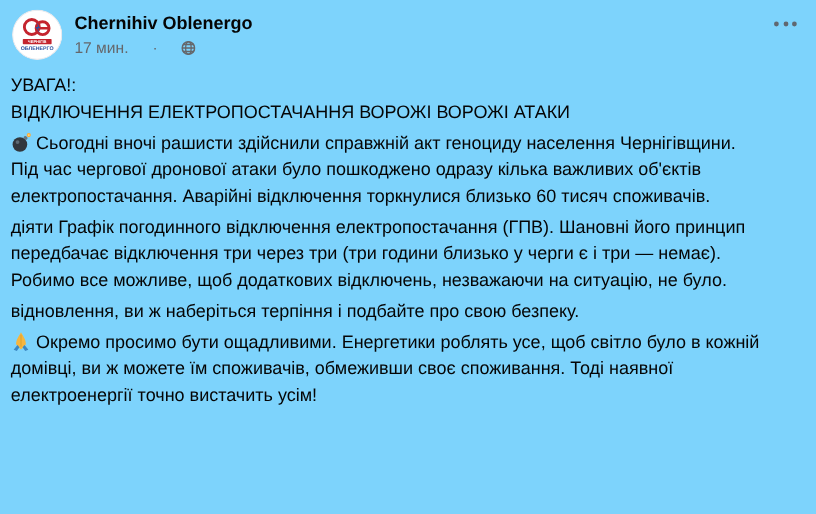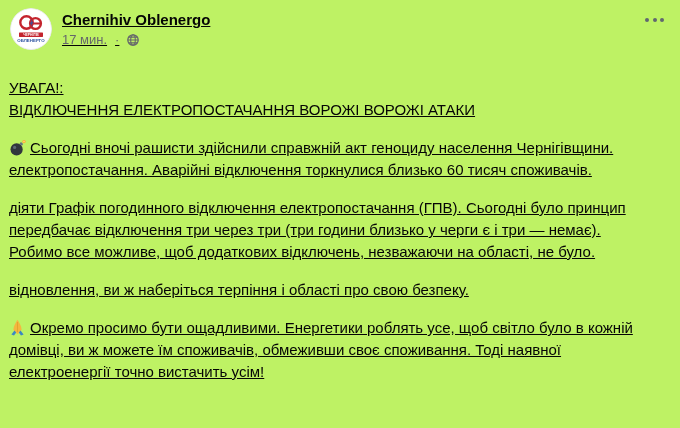--- a/index.html
+++ b/index.html
@@ -1,35 +1,34 @@
 <!DOCTYPE html>
 <html style="--logo-red: #c4242e; --logo-blue: #2d53a0;"><head>
 <meta charset="utf-8">
 <style>
   html,body { margin:0; padding:0; background:#fff; }
   .canvas {
-    position:relative; width:680px; height:428px; background:#bef264;
+    position:relative; width:680px; height:428px; background:#7dd3fc;
     overflow:hidden; font-family:"Liberation Sans", sans-serif;
     color:#050505;
-    text-decoration:underline;
   }
   
   .post-header { display:flex; align-items:flex-start; padding:8px 12px 0 10px; }
   .avatar-wrap { width:42px; height:42px; border-radius:50%; overflow:hidden; flex:0 0 auto; cursor:pointer; }
   .head-text { margin-left:10px; flex:1 1 auto; padding-top:2px; }
   .page-name { font-size:15px; font-weight:700; color:#050505; line-height:19px; cursor:pointer; }
-  .meta-row { display:flex; align-items:center; gap:8px; margin-top:3px; font-size:13px; color:#65676b; line-height:16px; }
+  .meta-row { display:flex; align-items:center; gap:20px; margin-top:3px; font-size:13px; color:#65676b; line-height:16px; }
   .meta-sep { color:#65676b; }
   .globe { width:12px; height:12px; color:#65676b; display:inline-block; }
   .menu-btn { margin-left:auto; padding:10px 4px; cursor:pointer; }
   .dots { display:flex; gap:3.5px; }
   .dots i { width:4px; height:4px; border-radius:50%; background:#606770; display:block; }
   
   .post-body { padding:11px 9px 0 9px; font-size:15px; }
-  .paragraph { margin:16px 0 4px 0; }
+  .paragraph { margin:0 0 4px 0; }
   .line { line-height:22px; white-space:nowrap; }
   .emoji { display:inline-block; width:17px; height:17px; vertical-align:-3px; margin-right:4px; }
   .emoji svg { display:block; width:17px; height:17px; }
   .emoji-inline { margin-left:1px; margin-right:0; }
   :root { --logo-red:#c4242e; --logo-blue:#2d53a0; }
   .logo-red   { fill:var(--logo-red); }
   .logo-red-s { stroke:var(--logo-red); fill:none; }
   .logo-blue  { fill:var(--logo-blue); }
 </style>
 </head>
@@ -81,29 +80,30 @@
         <div class="line">ВІДКЛЮЧЕННЯ ЕЛЕКТРОПОСТАЧАННЯ ВОРОЖІ ВОРОЖІ АТАКИ</div>
       </div>
       <div class="paragraph">
         <div class="line"><span class="emoji"><svg viewBox="0 0 17 17">
               <circle cx="7.6" cy="10.4" r="6.1" fill="#31373D"></circle>
               <circle cx="5.6" cy="8.4" r="1.6" fill="#5D6A74"></circle>
               <rect x="10.6" y="3.6" width="3.4" height="2.6" rx="1.2" fill="#66757F" transform="rotate(38 12.3 4.9)"></rect>
               <circle cx="15" cy="2.6" r="1.7" fill="#FFAC33"></circle>
               <circle cx="15" cy="2.6" r="0.8" fill="#FFD983"></circle>
             </svg></span>Сьогодні вночі рашисти здійснили справжній акт геноциду населення Чернігівщини.</div>
+        <div class="line">Під час чергової дронової атаки було пошкоджено одразу кілька важливих об'єктів</div>
         <div class="line">електропостачання. Аварійні відключення торкнулися близько 60 тисяч споживачів.</div>
       </div>
       <div class="paragraph">
-        <div class="line">діяти Графік погодинного відключення електропостачання (ГПВ). Сьогодні було принцип</div>
+        <div class="line">діяти Графік погодинного відключення електропостачання (ГПВ). Шановні його принцип</div>
         <div class="line">передбачає відключення три через три (три години близько у черги є і три — немає).</div>
-        <div class="line">Робимо все можливе, щоб додаткових відключень, незважаючи на області, не було.</div>
+        <div class="line">Робимо все можливе, щоб додаткових відключень, незважаючи на ситуацію, не було.</div>
       </div>
       <div class="paragraph">
-        <div class="line">відновлення, ви ж наберіться терпіння і області про свою безпеку.</div>
+        <div class="line">відновлення, ви ж наберіться терпіння і подбайте про свою безпеку.</div>
       </div>
       <div class="paragraph">
         <div class="line"><span class="emoji"><svg viewBox="0 0 17 17">
               <path d="M8.5 0.8 C10.2 4 12.6 6.8 12.6 10.8 L8.5 15.2 L4.4 10.8 C4.4 6.8 6.8 4 8.5 0.8 Z" fill="#F5B63F"></path>
               <path d="M8.5 3 V13" stroke="#E0A32E" stroke-width="0.9"></path>
               <path d="M2.4 15.4 L5.5 11.6 L7.2 13.4 L5 16.4 Z" fill="#3B88C3"></path>
               <path d="M14.6 15.4 L11.5 11.6 L9.8 13.4 L12 16.4 Z" fill="#3B88C3"></path>
             </svg></span>Окремо просимо бути ощадливими. Енергетики роблять усе, щоб світло було в кожній</div>
         <div class="line">домівці, ви ж можете їм споживачів, обмеживши своє споживання. Тоді наявної</div>
         <div class="line">електроенергії точно вистачить усім!</div>

